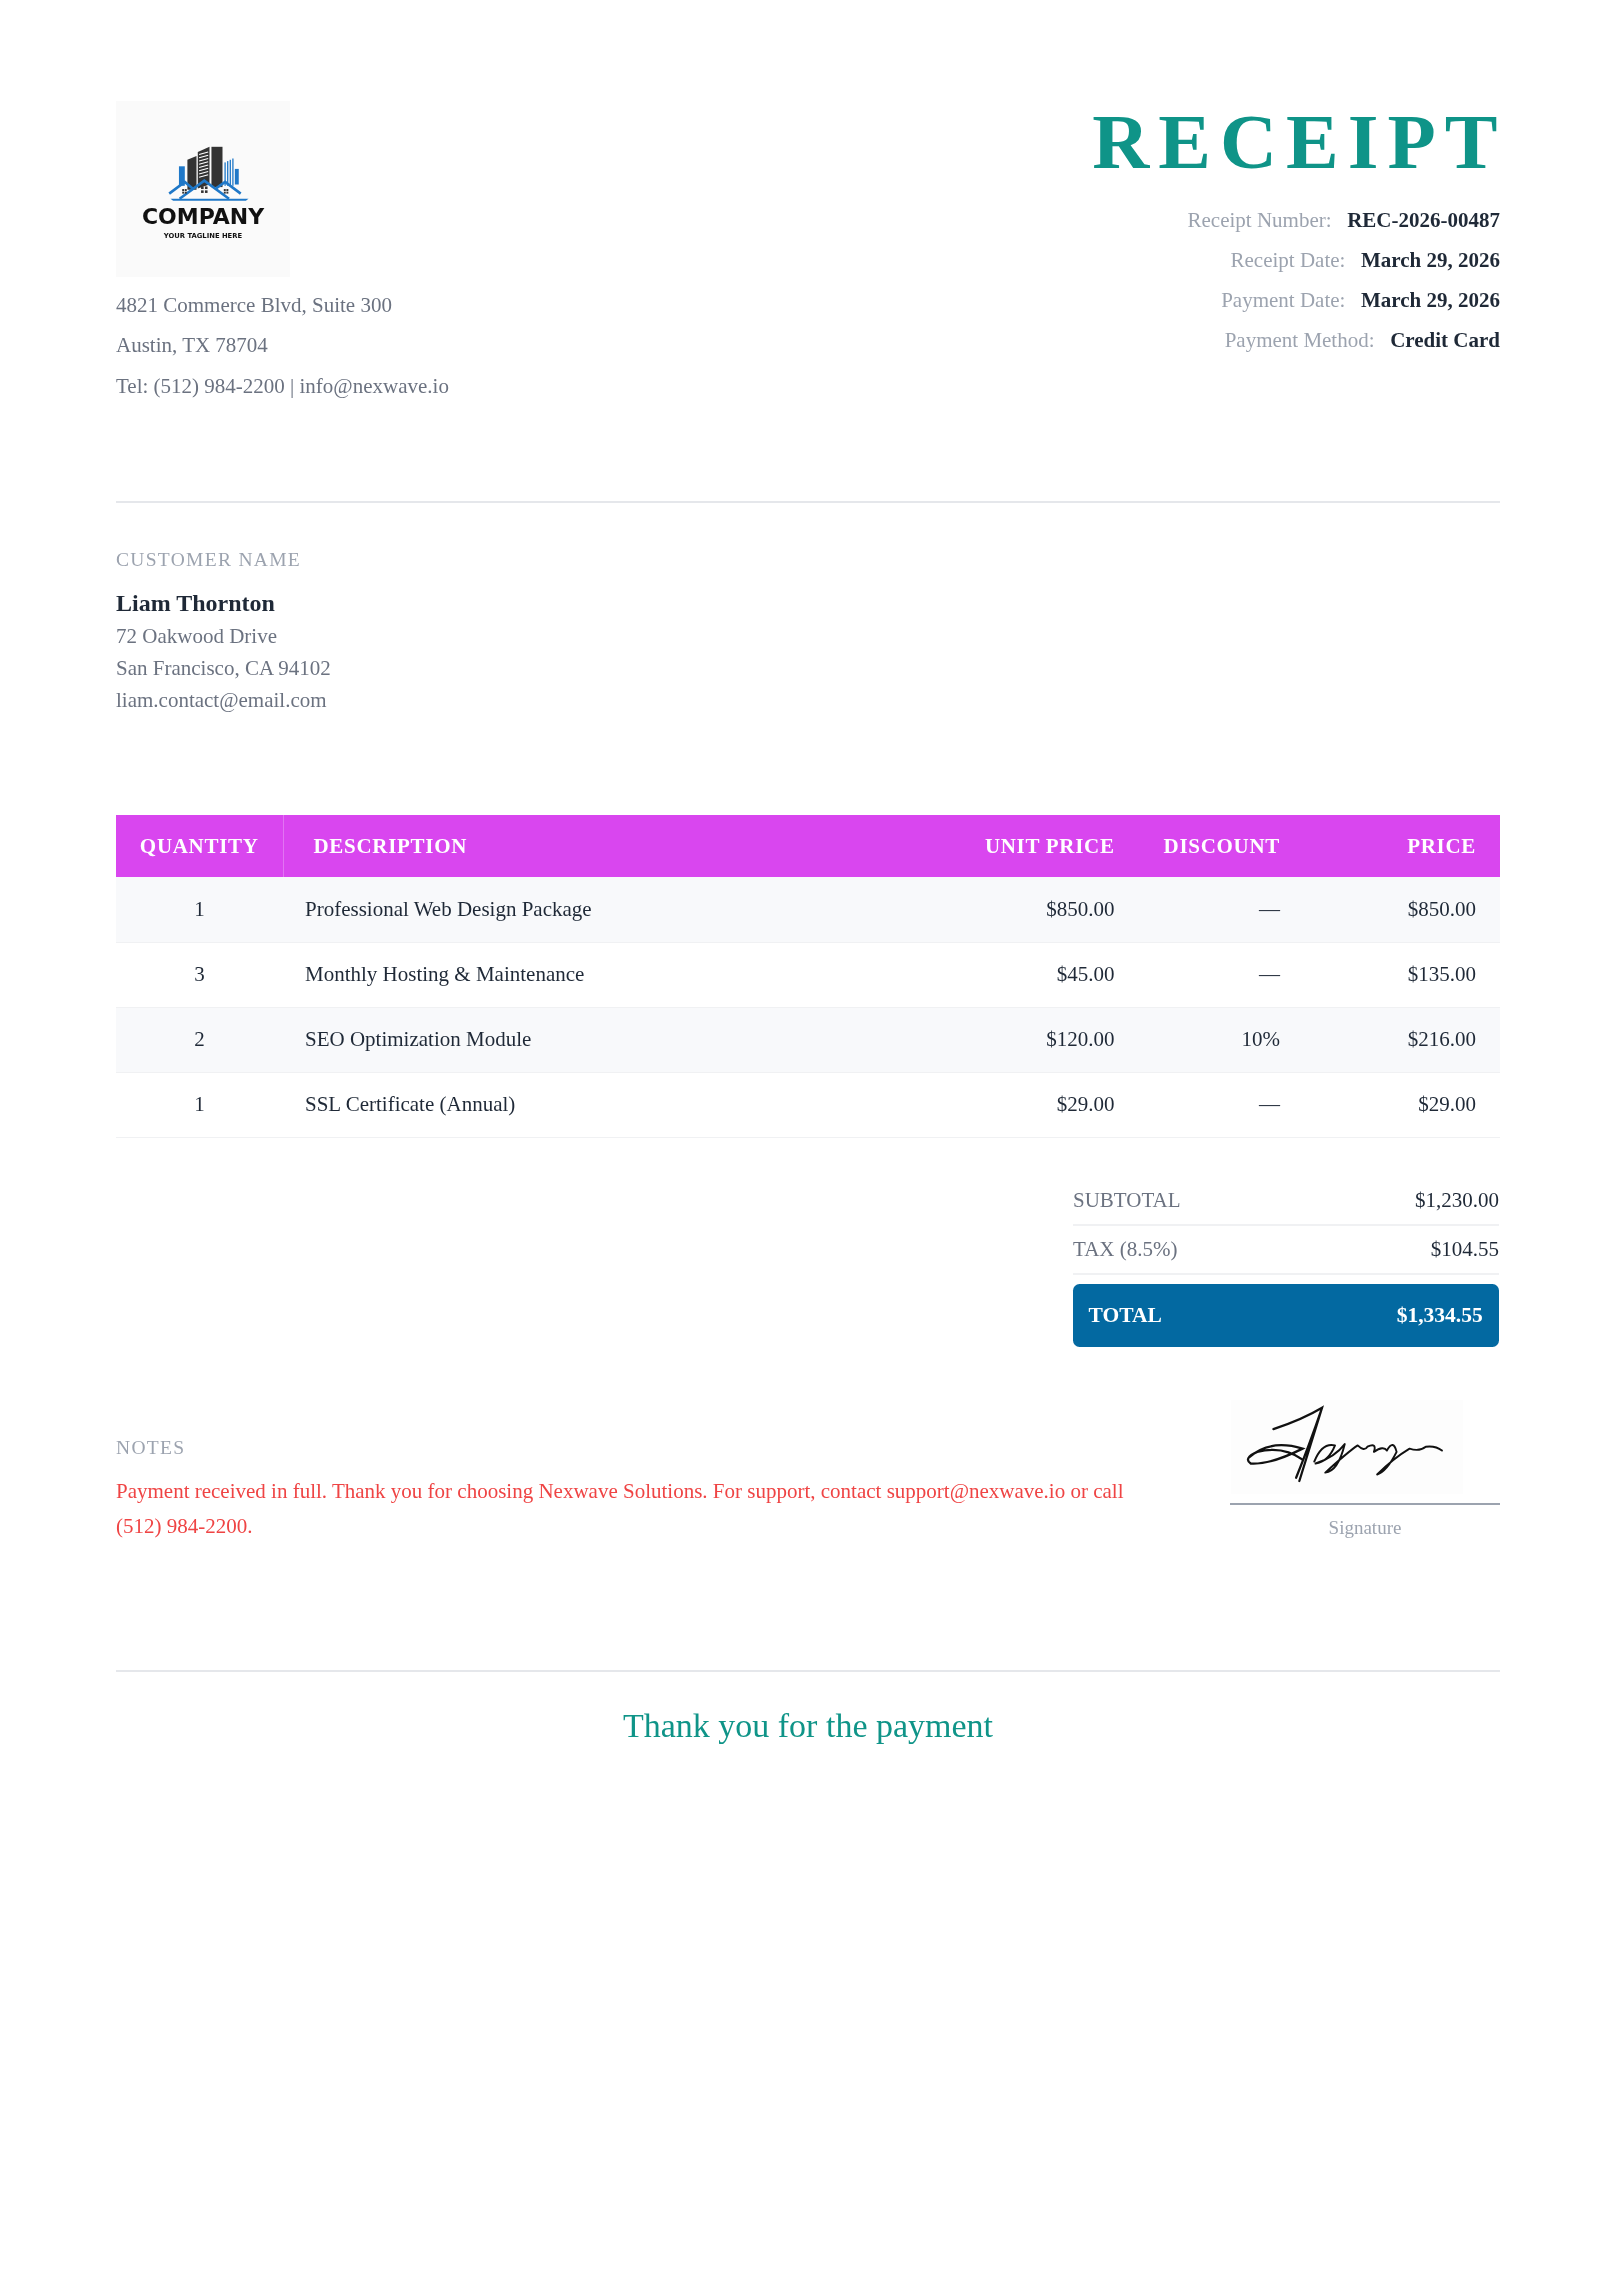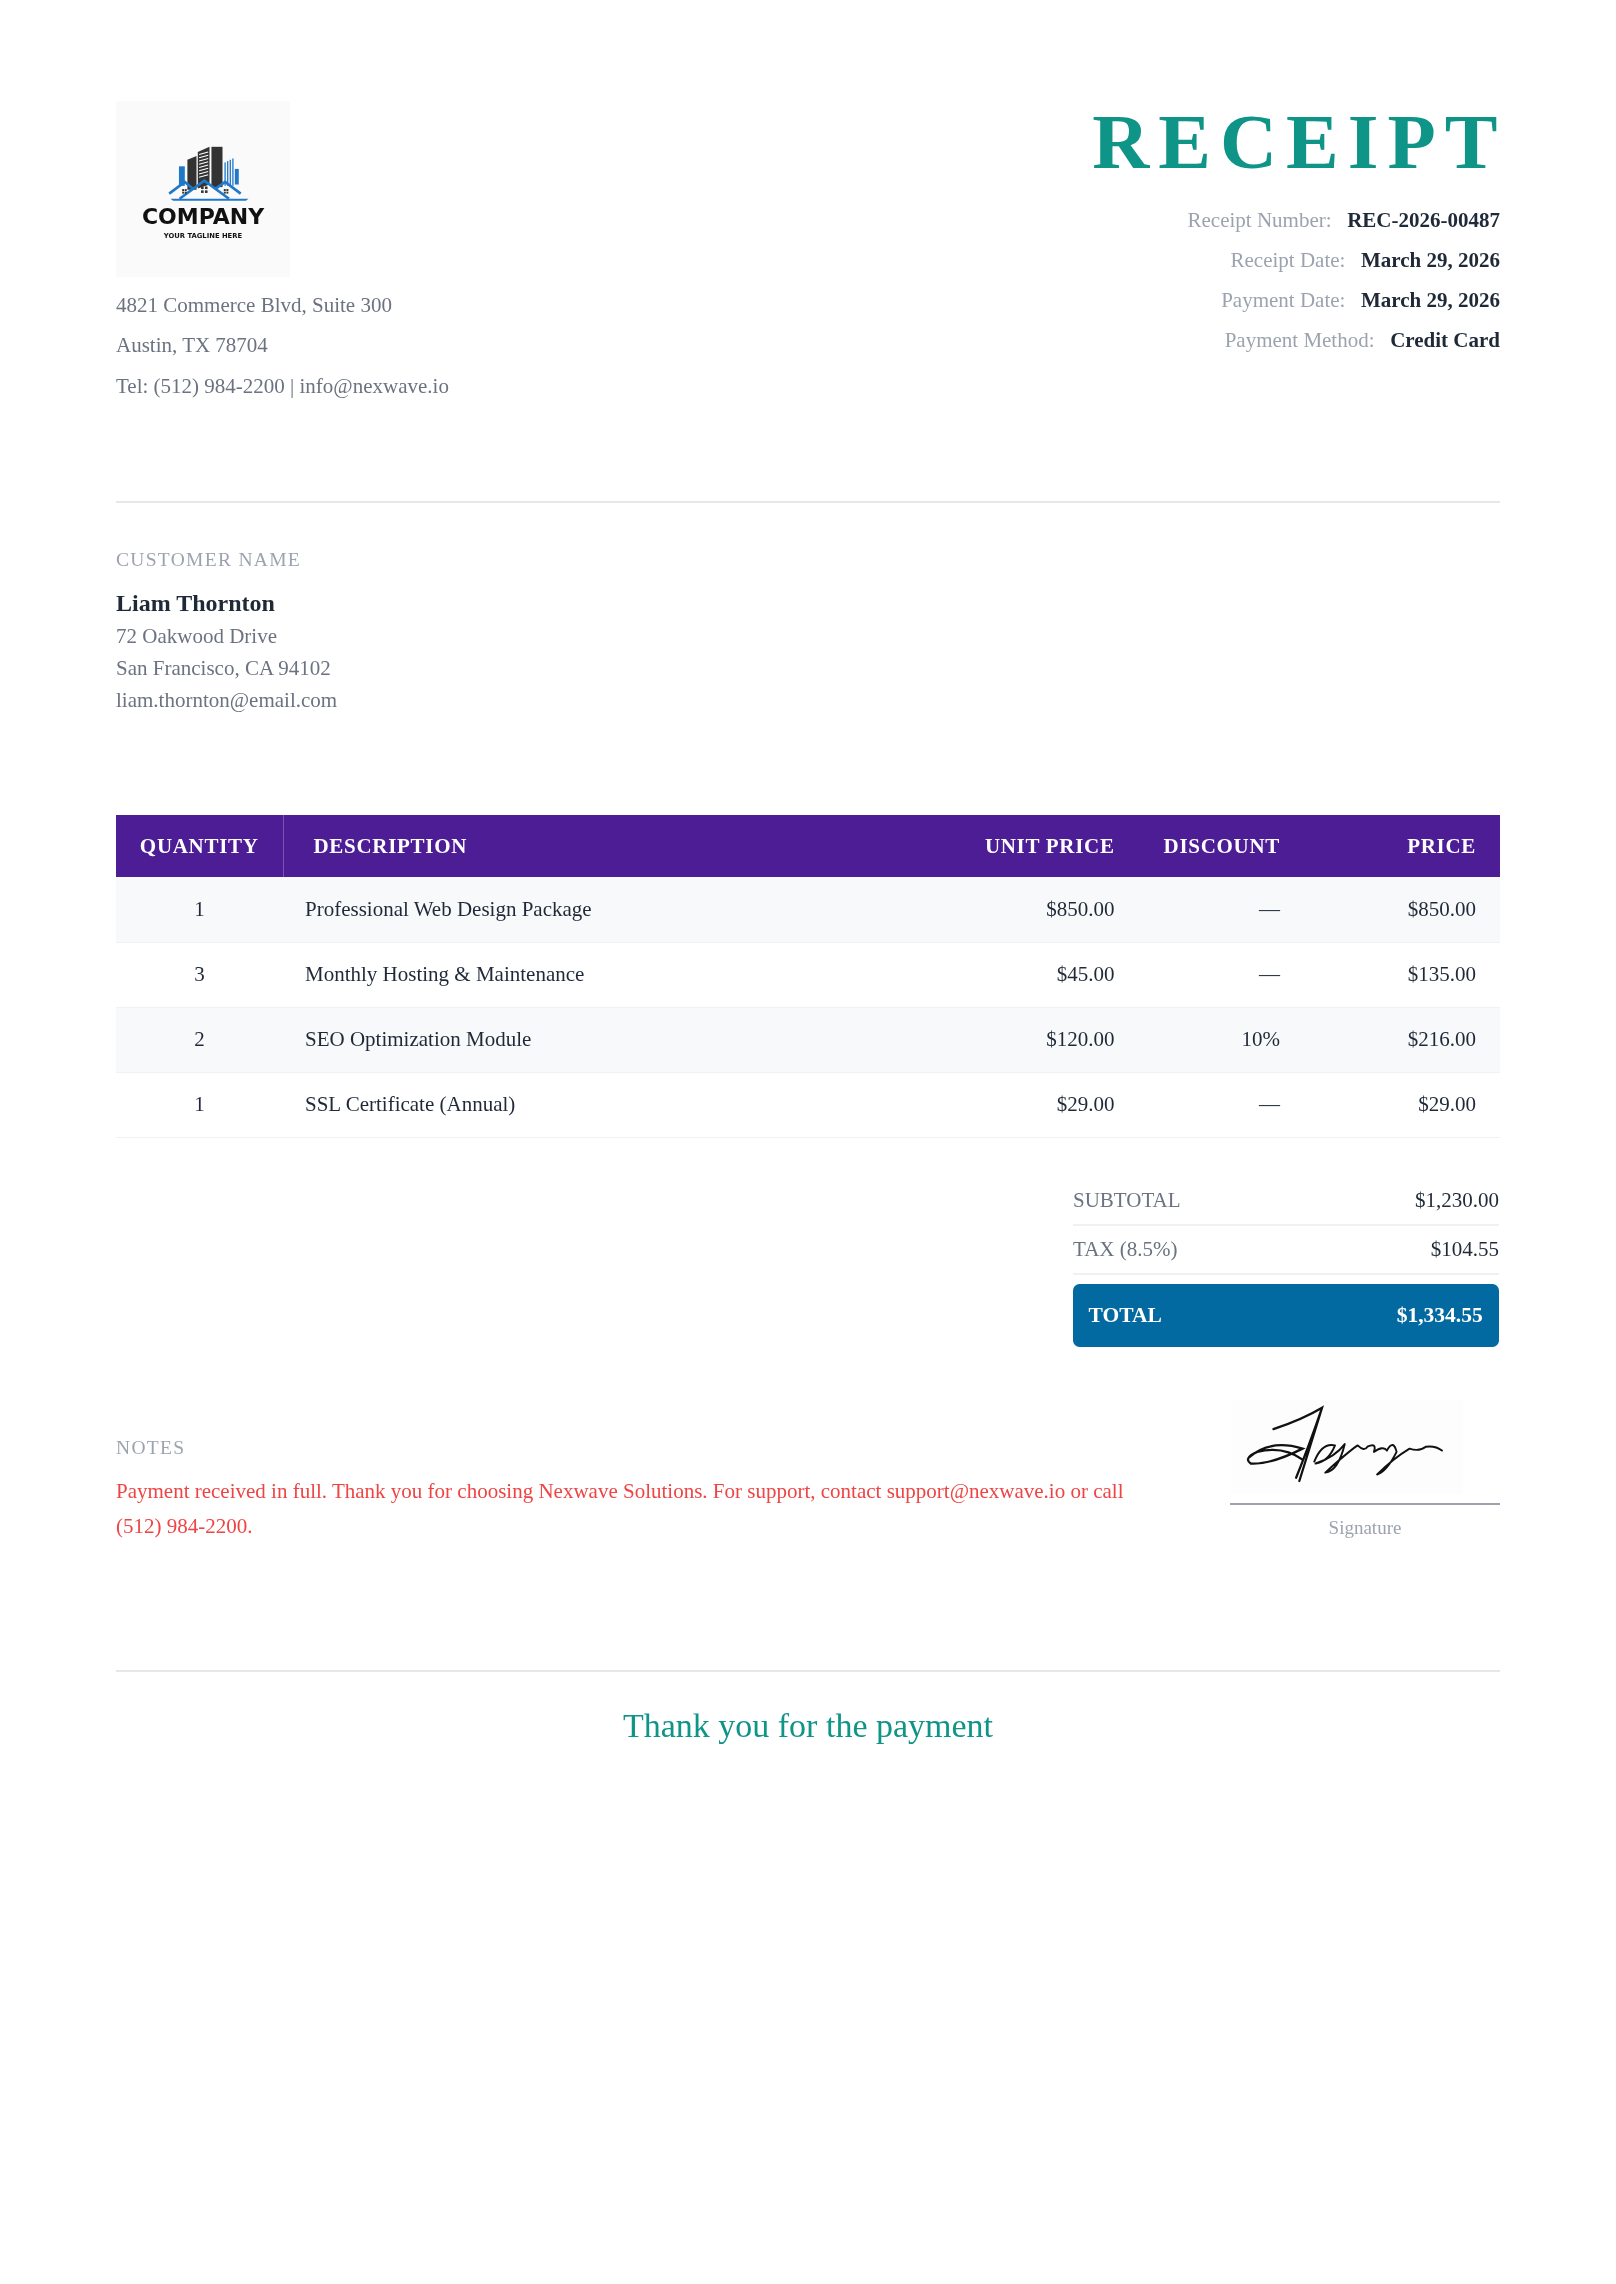--- a/index.html
+++ b/index.html
@@ -125,21 +125,21 @@
     }
     .customer-line.first { margin-top: 2.6px; }
 
     
     table.items {
       width: 1384px;
       border-collapse: collapse;
       font-size: 21px;
     }
     table.items thead tr {
-      background: #4c1d95;
+      background: #d946ef;
       height: 62px;
     }
     table.items th {
       color: #ffffff;
       font-weight: bold;
       font-size: 21px;
       letter-spacing: 0.7px;
       padding: 0 23.4px;
       white-space: nowrap;
     }
@@ -346,21 +346,21 @@
     </div>
   </div>
 
   <div class="divider"></div>
 
   <div class="customer">
     <div class="section-label">CUSTOMER NAME</div>
     <div class="customer-name">Liam Thornton</div>
     <div class="customer-line first">72 Oakwood Drive</div>
     <div class="customer-line">San Francisco, CA 94102</div>
-    <div class="customer-line">liam.thornton@email.com</div>
+    <div class="customer-line">liam.contact@email.com</div>
   </div>
 
   <table class="items">
     <thead>
       <tr>
         <th class="qty">QUANTITY</th>
         <th class="desc">DESCRIPTION</th>
         <th class="unit">UNIT PRICE</th>
         <th class="disc">DISCOUNT</th>
         <th class="price">PRICE</th>

